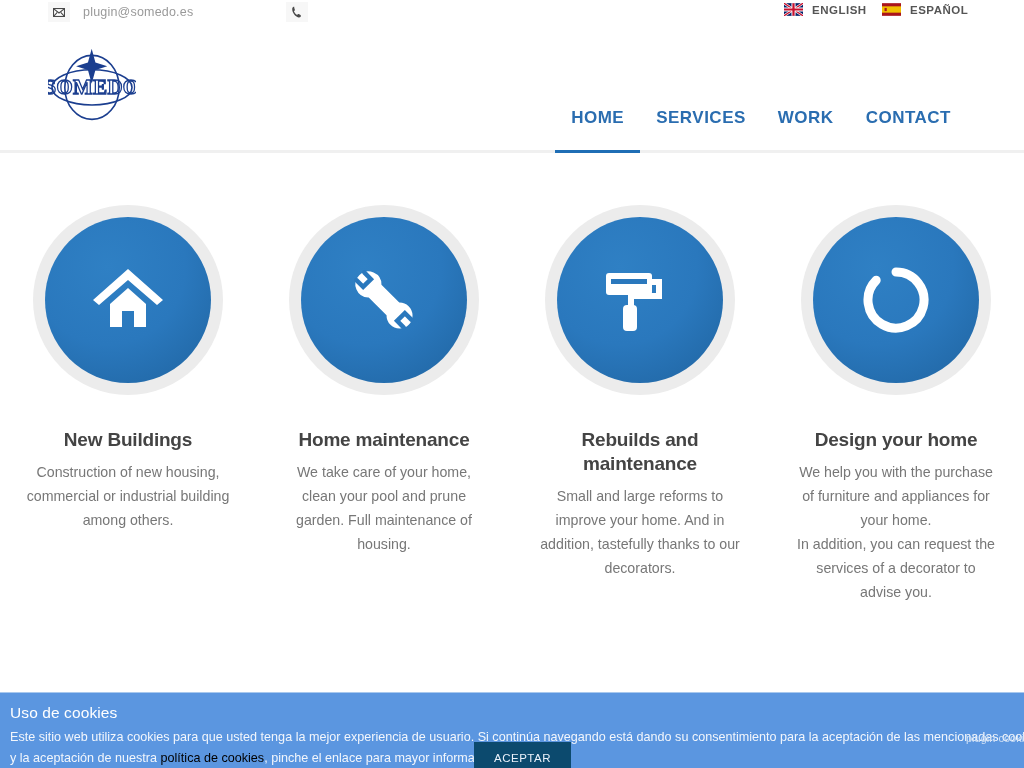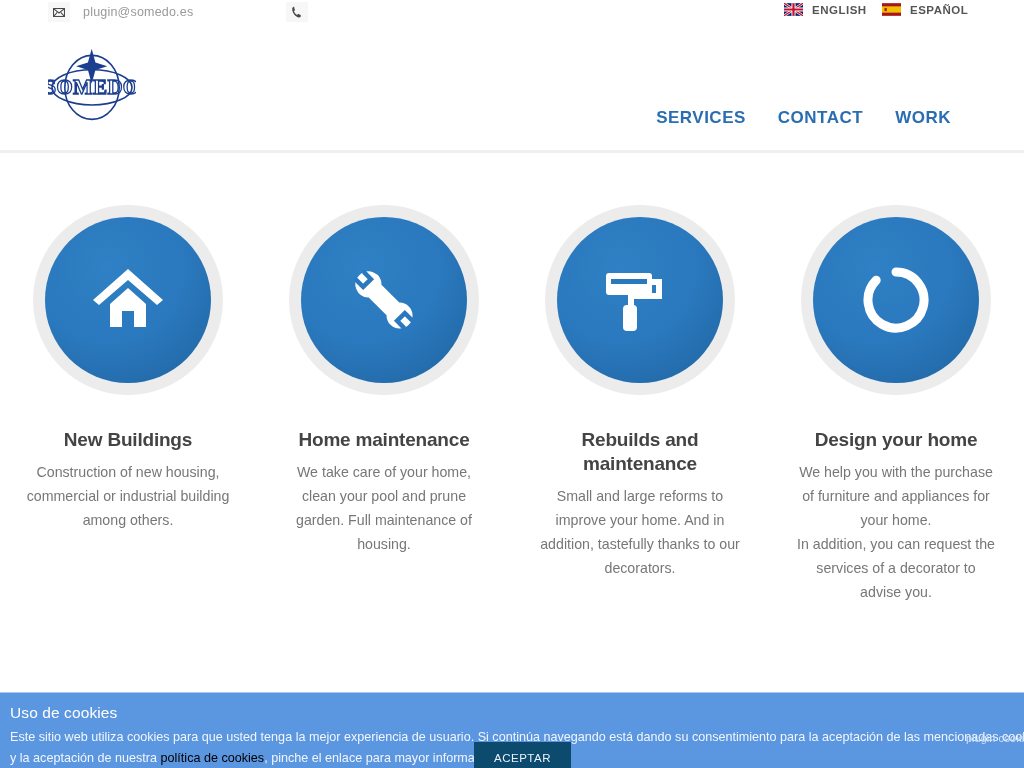--- a/index.html
+++ b/index.html
@@ -176,28 +176,31 @@
   <a class="logo" href="#" style="text-decoration:none;display:block;">
     <svg viewBox="0 0 110 110" width="88" height="88">
       <ellipse cx="55" cy="58" rx="34" ry="40" fill="none" stroke="#1b3e8f" stroke-width="2"></ellipse>
       <ellipse cx="55" cy="58" rx="50" ry="22" fill="none" stroke="#1b3e8f" stroke-width="2"></ellipse>
       <path d="M55 8 L61 30 L80 36 L61 42 L55 64 L49 42 L30 36 L49 30 Z" fill="#1b3e8f" transform="translate(0,2) scale(0.78) translate(15,2)"></path>
       <text x="55" y="66" text-anchor="middle" font-family="'Liberation Serif', serif" font-size="26" font-weight="bold" fill="none" stroke="#1b3e8f" stroke-width="1.6" letter-spacing="0.5">SOMEDO</text>
     </svg>
   </a>
 
   <nav class="nav">
+    <div class="nav-item active">
+      <span>HOME</span>
+    </div>
     <div class="nav-item">
       <span>SERVICES</span>
     </div>
     <div class="nav-item">
+      <span>WORK</span>
+    </div>
+    <div class="nav-item">
       <span>CONTACT</span>
-    </div>
-    <div class="nav-item">
-      <span>WORK</span>
     </div>
   </nav>
 </div>
 
 <div class="services">
 
   <div class="card">
     <div class="circle-outer">
       <div class="circle-inner">
         <svg width="74" height="66" viewBox="0 0 74 66">

